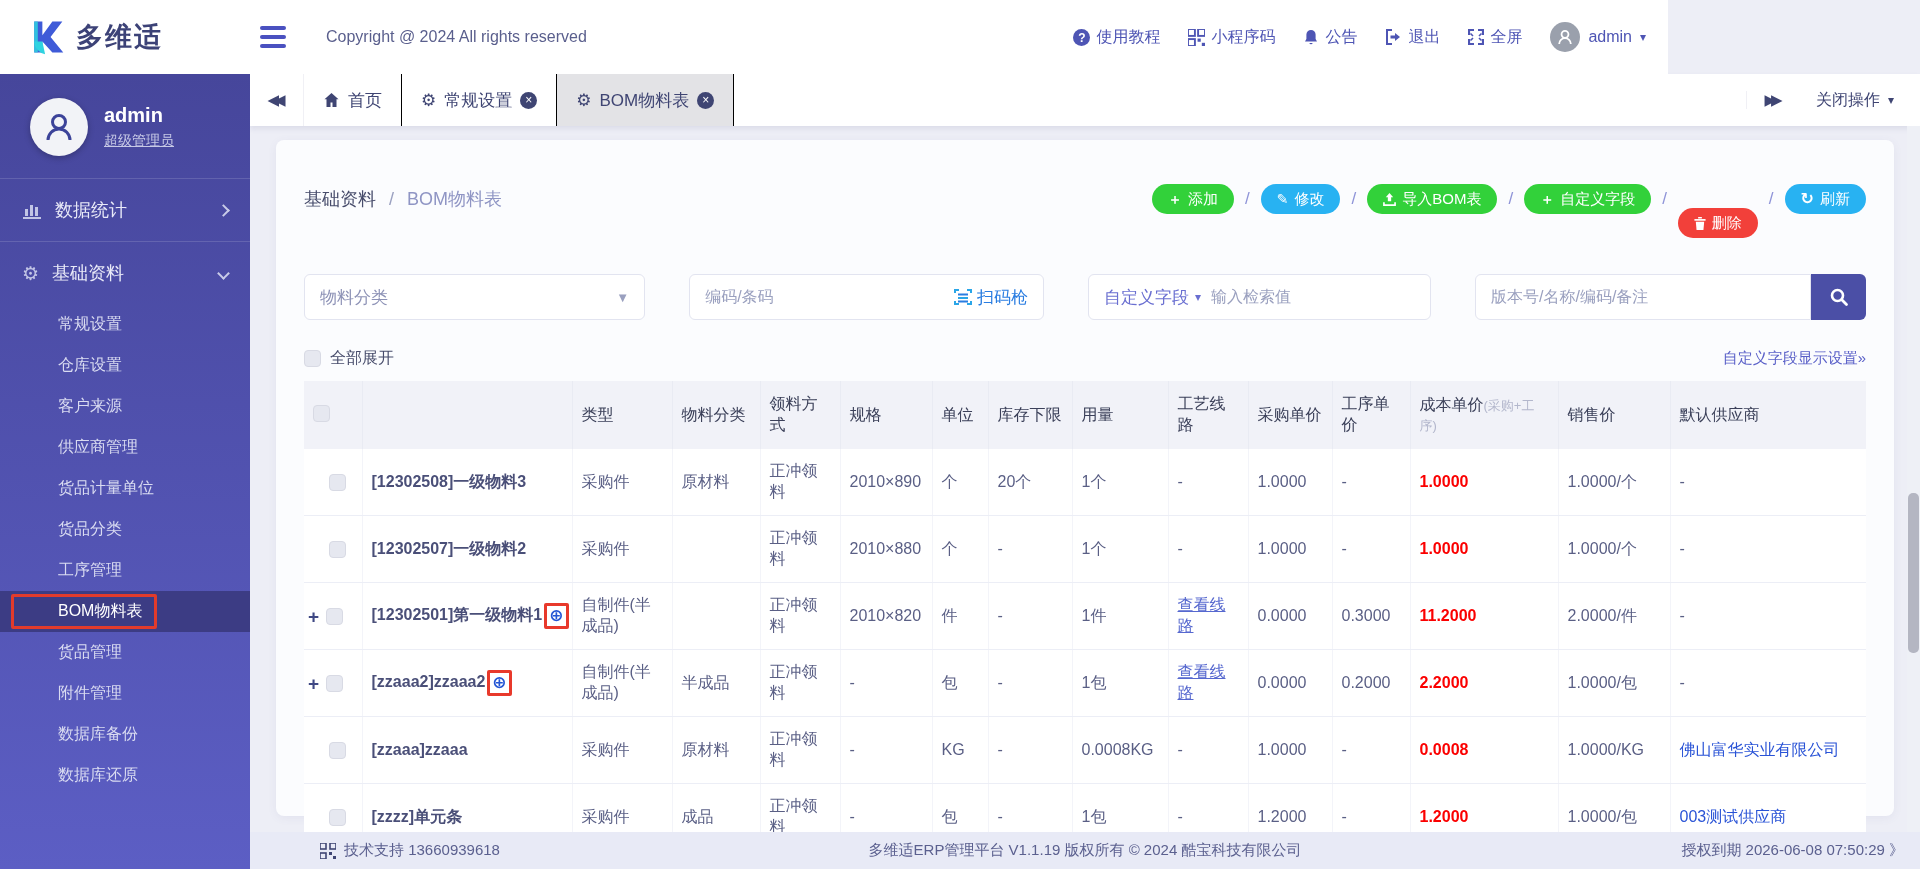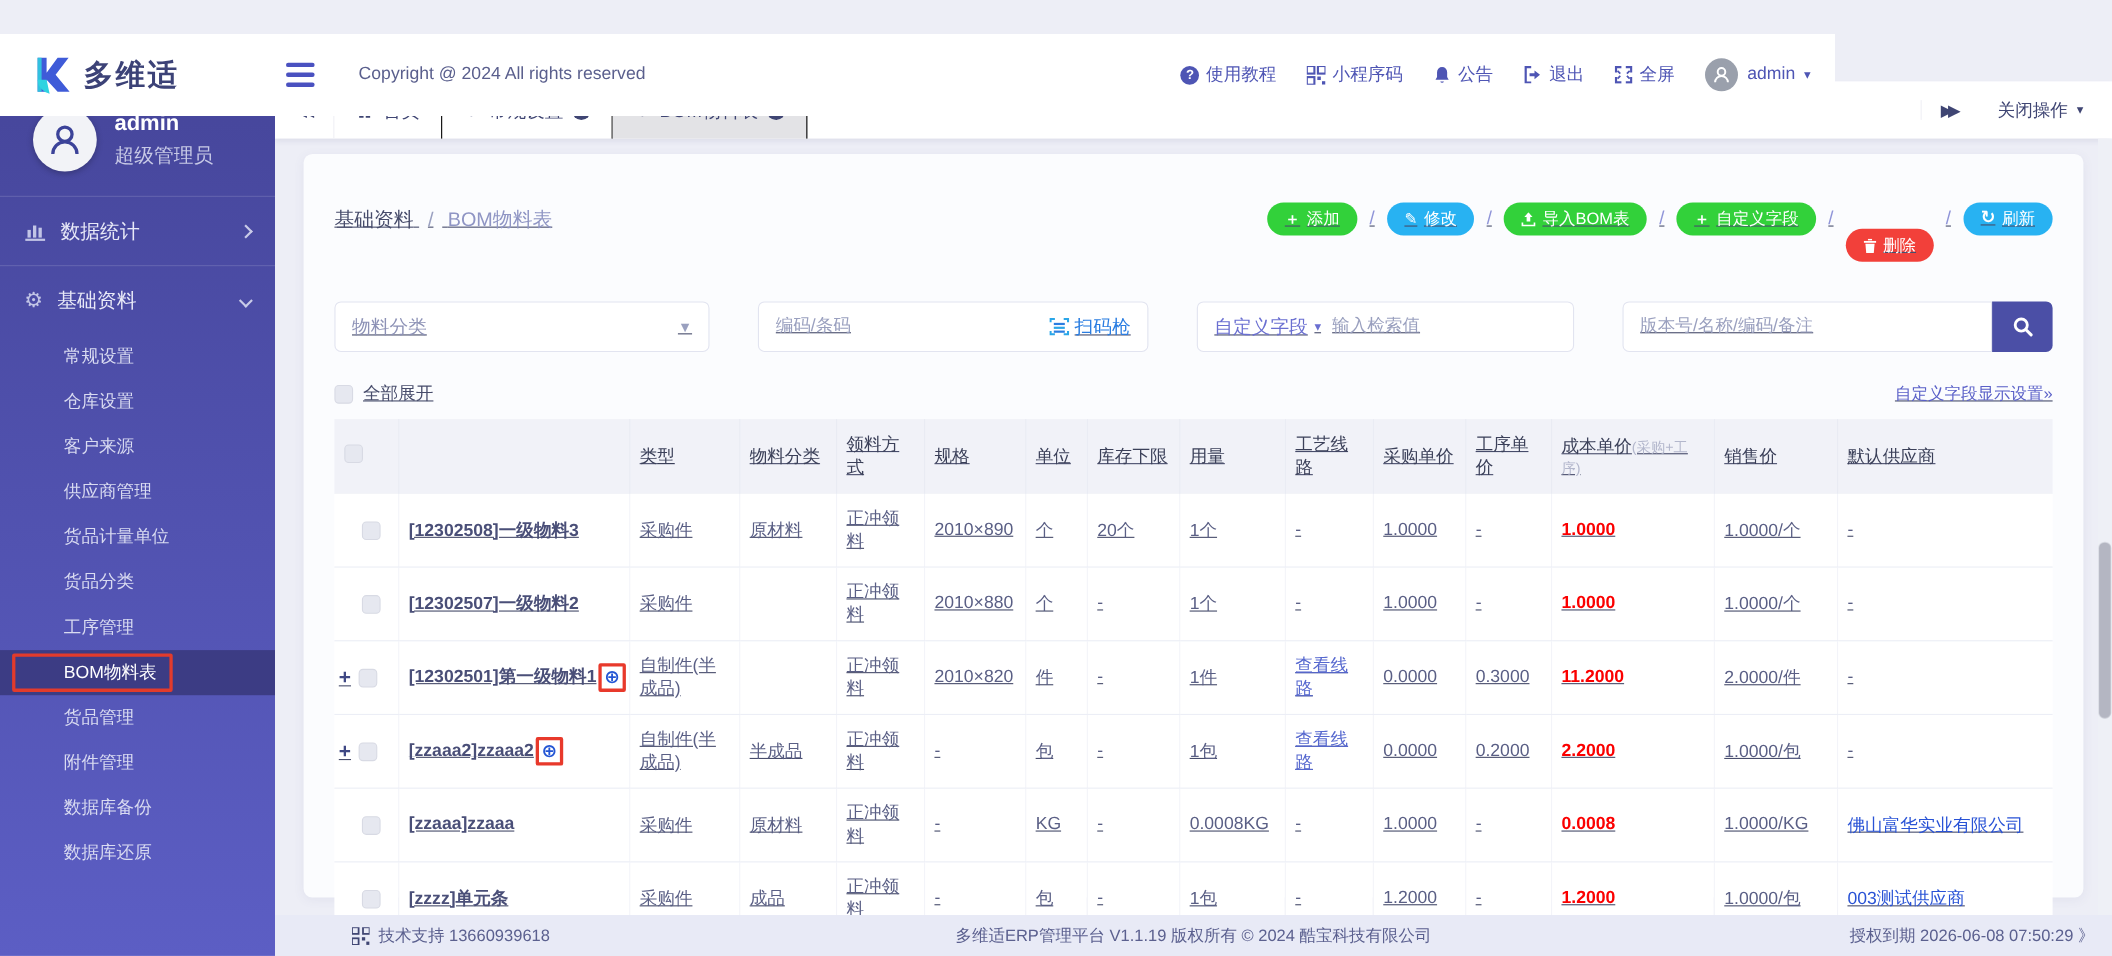--- a/index.html
+++ b/index.html
@@ -2,21 +2,21 @@
 <html style="--accent: #4b4fa6; --green: #32d13a; --blue: #28b2f2; --red: #f2403a; --cost-red: #fb0000; --sidebar-top: #46469b; --annotation-red: #e23b2c; --link-blue: #2953d6;"><head>
 <meta charset="utf-8">
 <style>
   * { box-sizing: border-box; margin: 0; padding: 0; }
   html,body { width:1920px; height:869px; overflow:hidden;
     font-family:"Liberation Sans","DejaVu Sans",sans-serif;
     background:#edeef6; color:#474c6b; }
 
   
   .topbar { position:fixed; top:0; left:0; width:1668px; height:74px; background:#fff;
-    display:flex; align-items:center; z-index:20;margin-top:31px; }
+    display:flex; align-items:center; z-index:20; }
   .brand { width:250px; display:flex; align-items:center; gap:10px; padding-left:26px; flex:none; }
   .brand-name { font-size:27px; font-weight:bold; color:#3c4277; letter-spacing:2px; }
   .hamburger { margin-left:10px; display:flex; flex-direction:column; gap:5px; cursor:pointer; }
   .hamburger i { display:block; width:26px; height:4px; border-radius:2px; background:#4a51c0; }
   .copyright { margin-left:40px; font-size:16px; color:#5a5f8d; }
   .top-right { margin-left:auto; display:flex; align-items:center; gap:28px; padding-right:22px;
     color:#4e55b4; font-size:16px; }
   .top-link { display:inline-flex; align-items:center; gap:6px; cursor:pointer; }
   .qcirc { width:17px; height:17px; border-radius:50%; background:#4e55b4; color:#fff;
     font-size:12px; font-weight:bold; display:inline-flex; align-items:center; justify-content:center; }
@@ -25,21 +25,21 @@
     display:inline-flex; align-items:center; justify-content:center; }
   .caret { font-size:12px; }
 
   
   .sidebar { position:fixed; top:74px; left:0; width:250px; bottom:0;
     background:linear-gradient(180deg,#46469b 0%,#5c5ec4 100%); z-index:15; color:#fff; }
   .user-card { display:flex; align-items:center; gap:16px; padding:24px 0 22px 30px; }
   .avatar-lg { width:58px; height:58px; border-radius:50%; background:#f2f3f7; flex:none;
     display:flex; align-items:center; justify-content:center; box-shadow:0 2px 6px rgba(0,0,0,.25); }
   .user-name { font-size:20px; font-weight:bold; }
-  .user-role { font-size:18px; color:#c7c9e6; margin-top:5px; }
+  .user-role { font-size:14px; color:#c7c9e6; margin-top:5px;text-decoration:underline; }
   .sb-divider { height:1px; background:rgba(255,255,255,.14); }
   .menu-section { height:62px; display:flex; align-items:center; gap:13px; padding:0 22px;
     font-size:18px; color:#e9eaf8; cursor:pointer; }
   .menu-section .sec-label { flex:1; }
   .chev { width:9px; height:9px; border-right:2px solid #c9cbe8; border-bottom:2px solid #c9cbe8;
     display:inline-block; }
   .chev.right { transform:rotate(-45deg); }
   .chev.down { transform:rotate(45deg); }
   .submenu { }
   .submenu-item { height:41px; display:flex; align-items:center; padding-left:58px;
@@ -58,21 +58,21 @@
     color:#3f4573; border-right:1px solid #000000; cursor:pointer; white-space:nowrap; }
   .tab.active { background:#e3e3e6; }
   .tab .gear { font-size:17px; }
   .close-circ { width:17px; height:17px; border-radius:50%; background:#3f4573; color:#fff;
     font-size:12px; line-height:17px; text-align:center; display:inline-block; }
   .tab-right { margin-left:auto; display:flex; align-items:center; }
   .close-actions { display:flex; align-items:center; gap:8px; padding:0 26px 0 16px;
     font-size:16px; color:#3f4573; cursor:pointer; }
 
   
-  .main { position:absolute; top:126px; left:250px; right:0; bottom:37px; padding:14px 26px 0;text-decoration:underline; }
+  .main { position:absolute; top:126px; left:250px; right:0; bottom:37px; padding:14px 26px 0; }
   .card { background:#fbfcfe; border-radius:8px; box-shadow:0 2px 10px rgba(80,80,140,.07);
     padding:20px 28px 26px; height:676px; position:relative; }
 
   .card-head { display:flex; align-items:center; }
   .breadcrumb { font-size:18px; }
   .bc-parent { color:#474c6b; }
   .bc-sep { color:#9aa0c0; margin:0 8px; }
   .bc-current { color:#8f95c4; }
   .toolbar { margin-left:auto; display:flex; align-items:center; gap:11px; }
   .btn { height:30px; border-radius:15px; border:none; color:#fff; font-size:15px;

